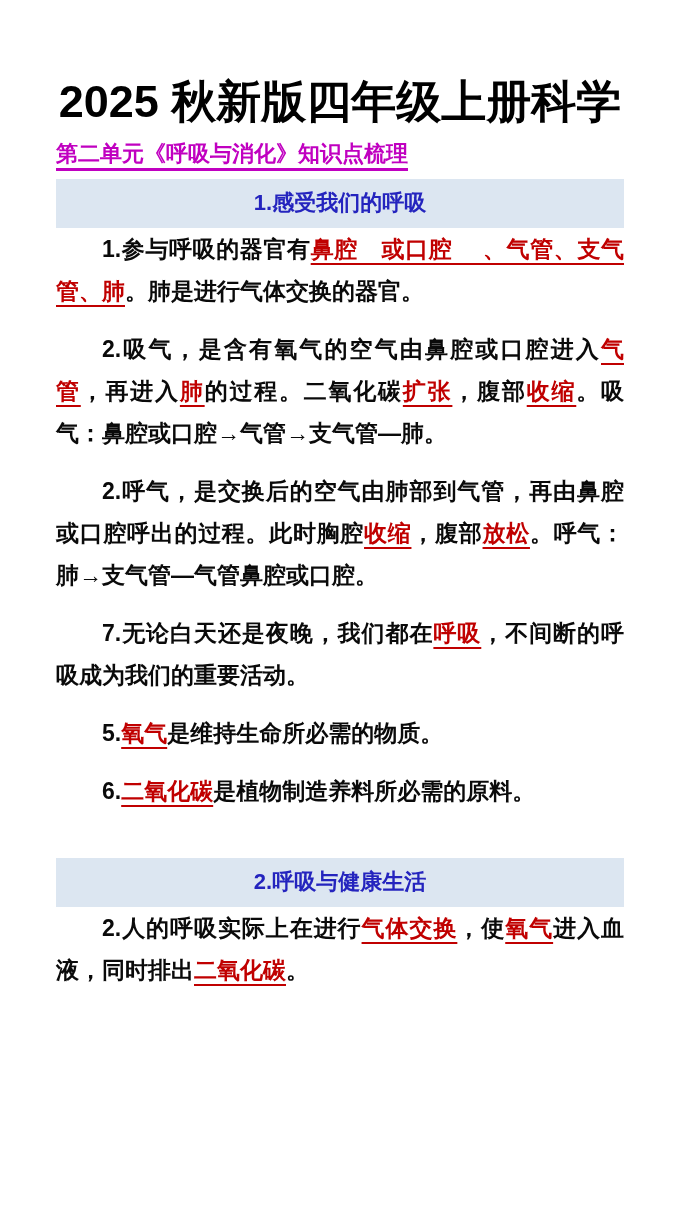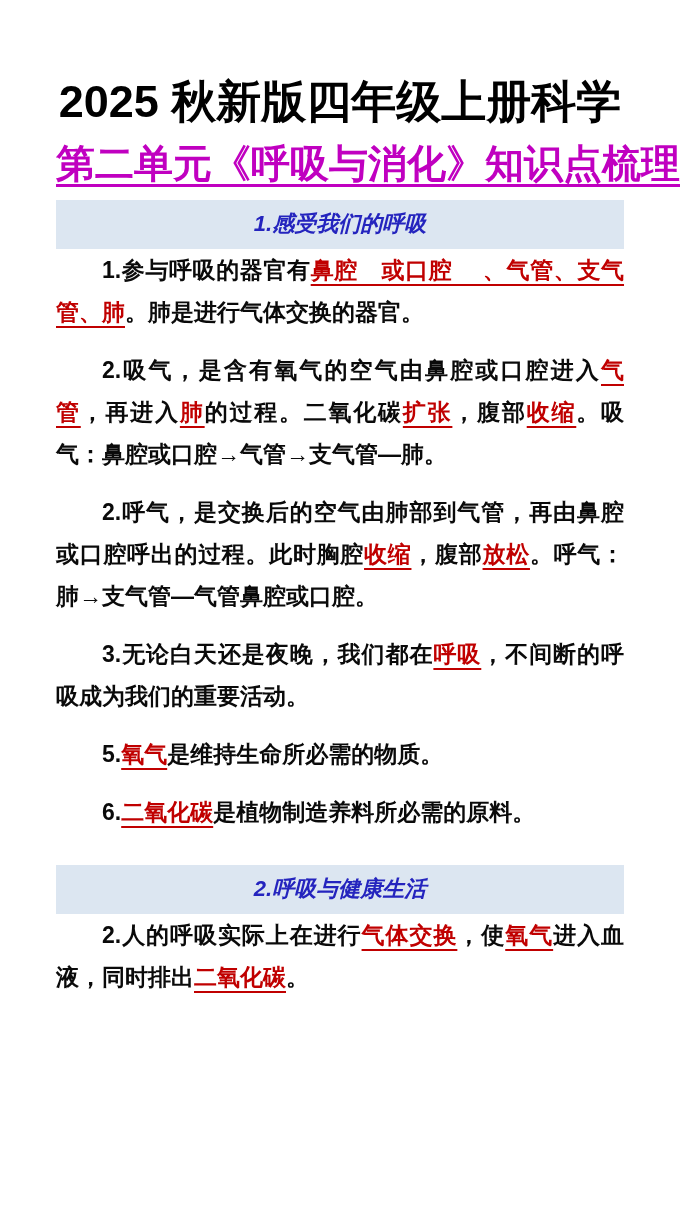--- a/index.html
+++ b/index.html
@@ -29,45 +29,44 @@
     font-size:45px;
     line-height:1.15;
     font-weight:800;
     color:#000;
     text-align:center;
     letter-spacing:0px;
     white-space:nowrap;
   }
   .doc-subtitle{
     margin:13px 0 0 0;
-    font-size:39px;
+    font-size:22px;
     line-height:1.2;
     font-weight:800;
     color:var(--magenta);
     text-align:left;
     text-decoration:underline;
     text-decoration-thickness:3px;
     text-underline-offset:7px;
     white-space:nowrap;
   }
   .section{margin:0;}
   .section-header{
     margin-top:12px;
     background:var(--band-bg);
     text-align:center;
     padding:9px 0 10px 0;
-    font-style:italic;
   }
   .section-header-text{
     font-size:22px;
     font-weight:700;
     color:var(--hdr-blue);
   }
   .section + .section .section-header{
-    margin-top:32px;
+    margin-top:46px;
   }
   .section-body{}
   .para{
     margin:0 0 16px 0;
     font-size:23px;
     line-height:42px;
     font-weight:700;
     color:var(--body-ink);
     text-align:justify;
     text-indent:2em;
@@ -88,21 +87,21 @@
   <h2 class="doc-subtitle">第二单元《呼吸与消化》知识点梳理</h2>
   <div id="sections">
   <section class="section">
     <div class="section-header">
       <span class="section-header-text">1.感受我们的呼吸</span>
     </div>
     <div class="section-body">
           <p class="para"><span>1.参与呼吸的器官有</span><span class="hl">鼻腔　或口腔　 、气管、支气管、肺</span><span>。肺是进行气体交换的器官。</span></p>
           <p class="para"><span>2.吸气，是含有氧气的空气由鼻腔或口腔进入</span><span class="hl">气管</span><span>，再进入</span><span class="hl">肺</span><span>的过程。二氧化碳</span><span class="hl">扩张</span><span>，腹部</span><span class="hl">收缩</span><span>。吸气：鼻腔或口腔→气管→支气管—肺。</span></p>
           <p class="para"><span>2.呼气，是交换后的空气由肺部到气管，再由鼻腔或口腔呼出的过程。此时胸腔</span><span class="hl">收缩</span><span>，腹部</span><span class="hl">放松</span><span>。呼气：肺→支气管—气管鼻腔或口腔。</span></p>
-          <p class="para"><span>3.无论白天还是夜晚，我们都在</span><span class="hl">呼吸</span><span>，不间断的呼吸成为我们的重要活动。</span></p>
+          <p class="para"><span>7.无论白天还是夜晚，我们都在</span><span class="hl">呼吸</span><span>，不间断的呼吸成为我们的重要活动。</span></p>
           <p class="para"><span>5.</span><span class="hl">氧气</span><span>是维持生命所必需的物质。</span></p>
           <p class="para"><span>6.</span><span class="hl">二氧化碳</span><span>是植物制造养料所必需的原料。</span></p>
         </div>
   </section>
 
   <section class="section">
     <div class="section-header">
       <span class="section-header-text">2.呼吸与健康生活</span>
     </div>
     <div class="section-body">

